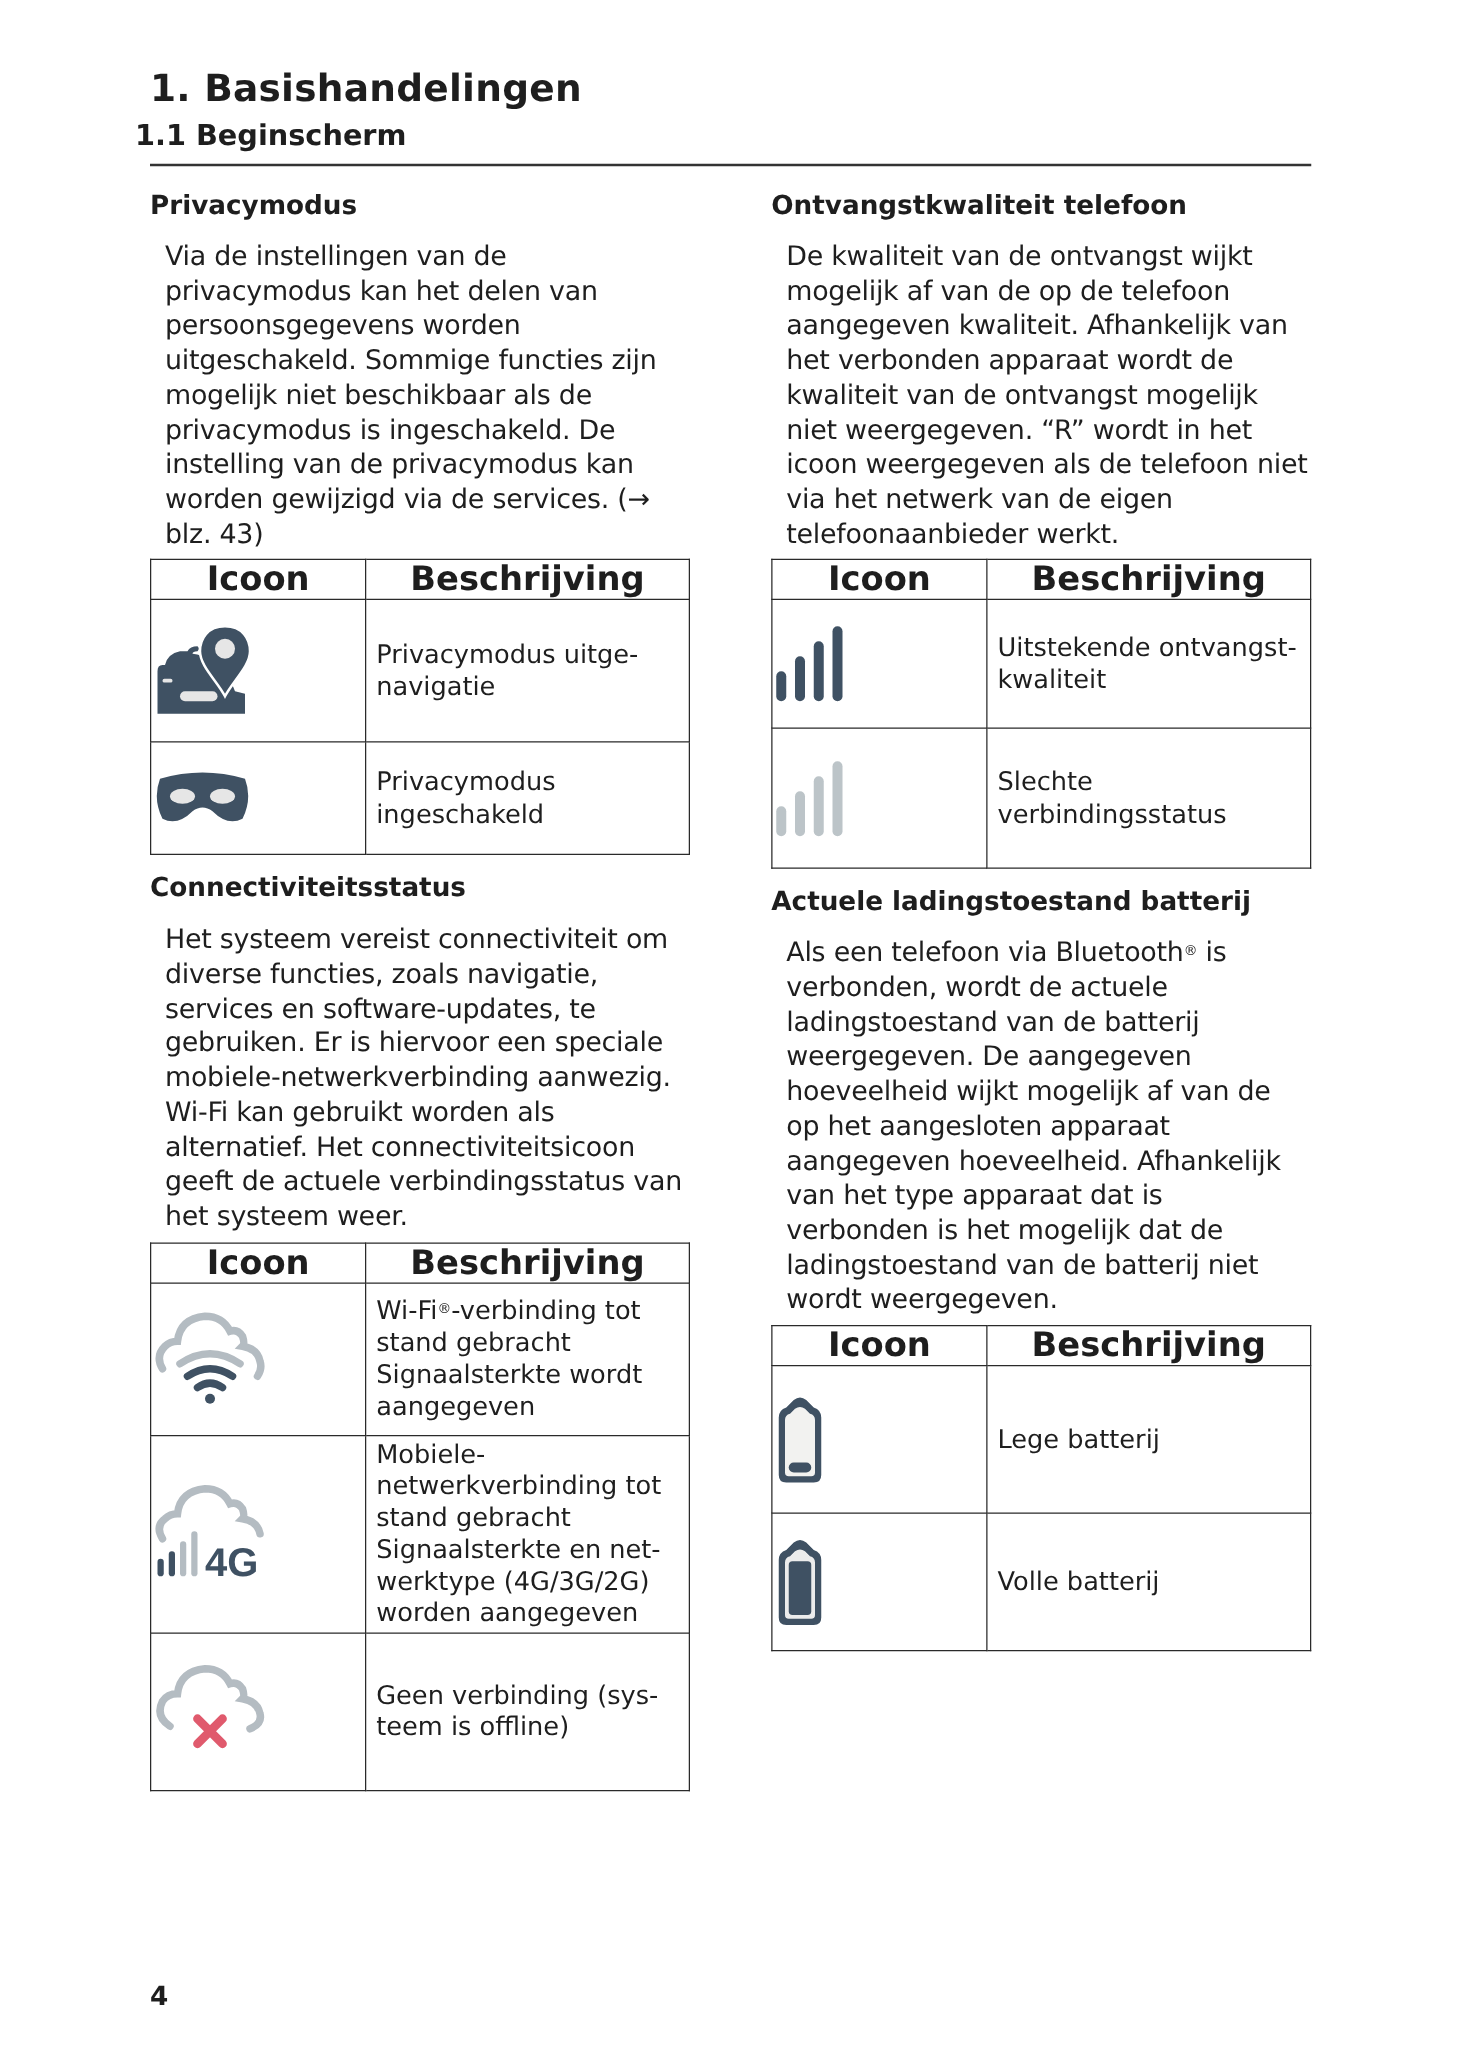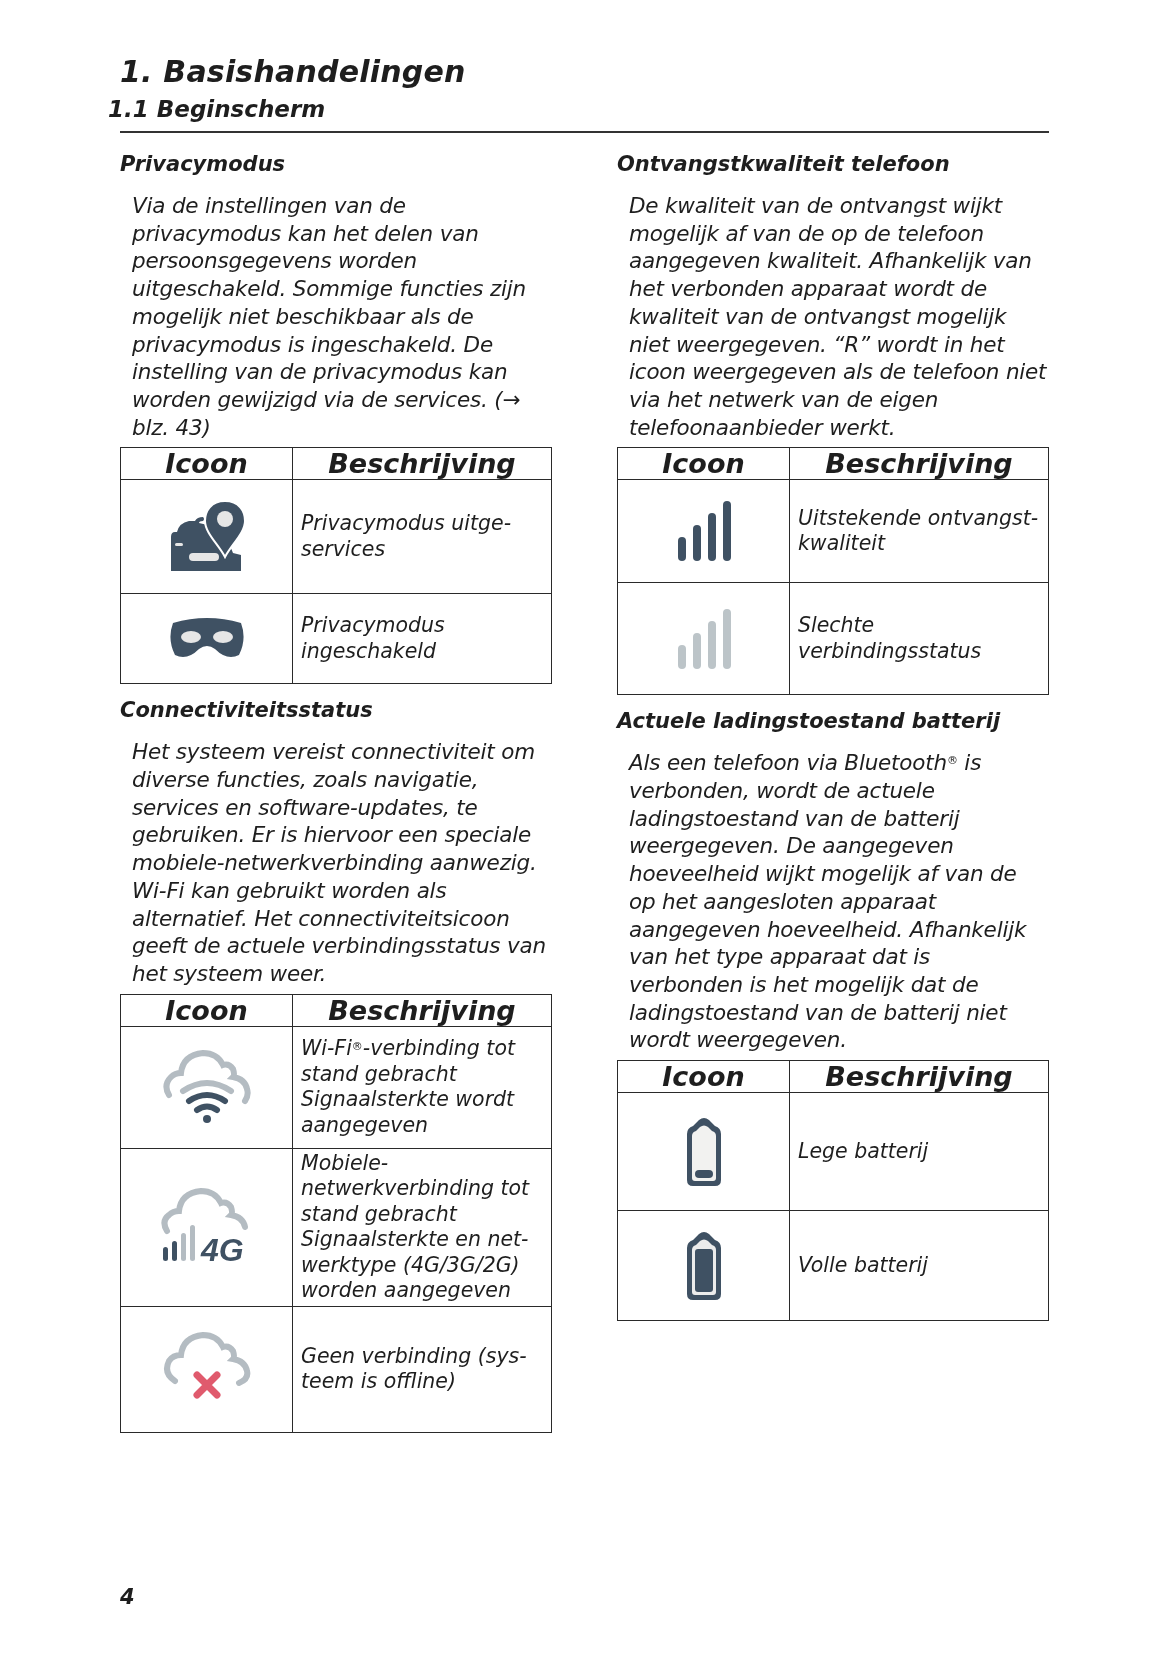--- a/index.html
+++ b/index.html
@@ -1,31 +1,31 @@
 <!DOCTYPE html>
 <html><head>
 <meta charset="utf-8">
 <style>
   html, body { margin:0; padding:0; background:#ffffff; }
   body { width:1166px; height:1654px; position:relative; overflow:hidden;
          font-family:"DejaVu Sans", sans-serif; color:#1e1e1e; }
-  .page { position:absolute; left:0; top:0; width:1166px; height:1232px;font-style:italic; }
+  .page { position:absolute; left:0; top:0; width:1166px; height:1232px; }
   .h1 { position:absolute; left:120px; top:54px; font-size:30px; font-weight:bold; letter-spacing:0.2px; margin:0; }
   .h2 { position:absolute; left:108px; top:96px; font-size:23px; font-weight:bold; margin:0; }
   .rule { position:absolute; left:120px; top:131px; width:929px; height:2px; background:#333; }
   .col { position:absolute; top:150px; width:432px; }
   .col.left { left:120px; }
   .col.right { left:617px; }
   .sec-title { font-size:21px; font-weight:bold; margin:0 0 14px 0; line-height:28px; }
   .para { font-size:21.5px; line-height:27.7px; margin:0 0 6px 12px; letter-spacing:-0.2px; }
   table.icons { border-collapse:collapse; width:432px; margin:0 0 12px 0; }
   table.icons th, table.icons td { border:1.5px solid #2a2a2a; }
   table.icons th { font-size:27px; font-weight:bold; height:30px; padding:0; text-align:center; }
   table.icons th.c1, table.icons td.c1 { width:169px; }
-  table.icons td.c1 { text-align:center; vertical-align:middle;margin-left:20px; }
+  table.icons td.c1 { vertical-align:middle;margin-left:20px; }
   table.icons td.c2 { font-size:20.5px; line-height:25.5px; padding:0 8px 0 8px; vertical-align:middle; }
   .cell-desc { white-space:pre-line; }
   sup { font-size:11px; vertical-align:top; position:relative; top:-2px; }
   .pagenum { position:absolute; left:120px; top:1585px; font-size:21px; font-weight:bold; }
   svg { display:inline-block; vertical-align:middle; }
 </style>
 </head>
 <body>
 
 <div class="page">
@@ -52,21 +52,21 @@
                 <path d="M4 38 Q4 33 8 33 L10 33 Q12 24 22 22 L28 22 Q30 18 36 18 Q38 20 36 22 Q32 22 32 24 Q48 26 58 40 Q64 48 66 54 L74 56 L74 72 L4 72 Z" fill="#3f5163"></path>
                 <rect x="8" y="44" width="8" height="3" rx="1.5" fill="#e6e6e6"></rect>
                 <rect x="22" y="54" width="30" height="8" rx="4" fill="#e6e6e6"></rect>
                 <path d="M58 2 C44 2 38 12 38 22 C38 34 52 46 58 58 C64 46 78 34 78 22 C78 12 72 2 58 2 Z" fill="#3f5163" stroke="#fff" stroke-width="2"></path>
                 <circle cx="58" cy="20" r="8" fill="#e6e6e6"></circle>
               </svg>
             </span>
           </td>
           <td class="c2">
             <div class="cell-desc">Privacymodus uitge-
-services</div>
+navigatie</div>
           </td>
         </tr>
         <tr style="height:90px">
           <td class="c1">
             <span>
               <svg width="80" height="44" viewBox="0 0 80 44">
                 <path d="M6 6 Q40 -4 74 6 Q80 22 72 38 Q60 44 48 32 Q40 26 32 32 Q20 44 8 38 Q0 22 6 6 Z" fill="#3f5163"></path>
                 <ellipse cx="24" cy="20" rx="10" ry="6" fill="#e6e6e6"></ellipse>
                 <ellipse cx="56" cy="20" rx="10" ry="6" fill="#e6e6e6"></ellipse>
               </svg>

